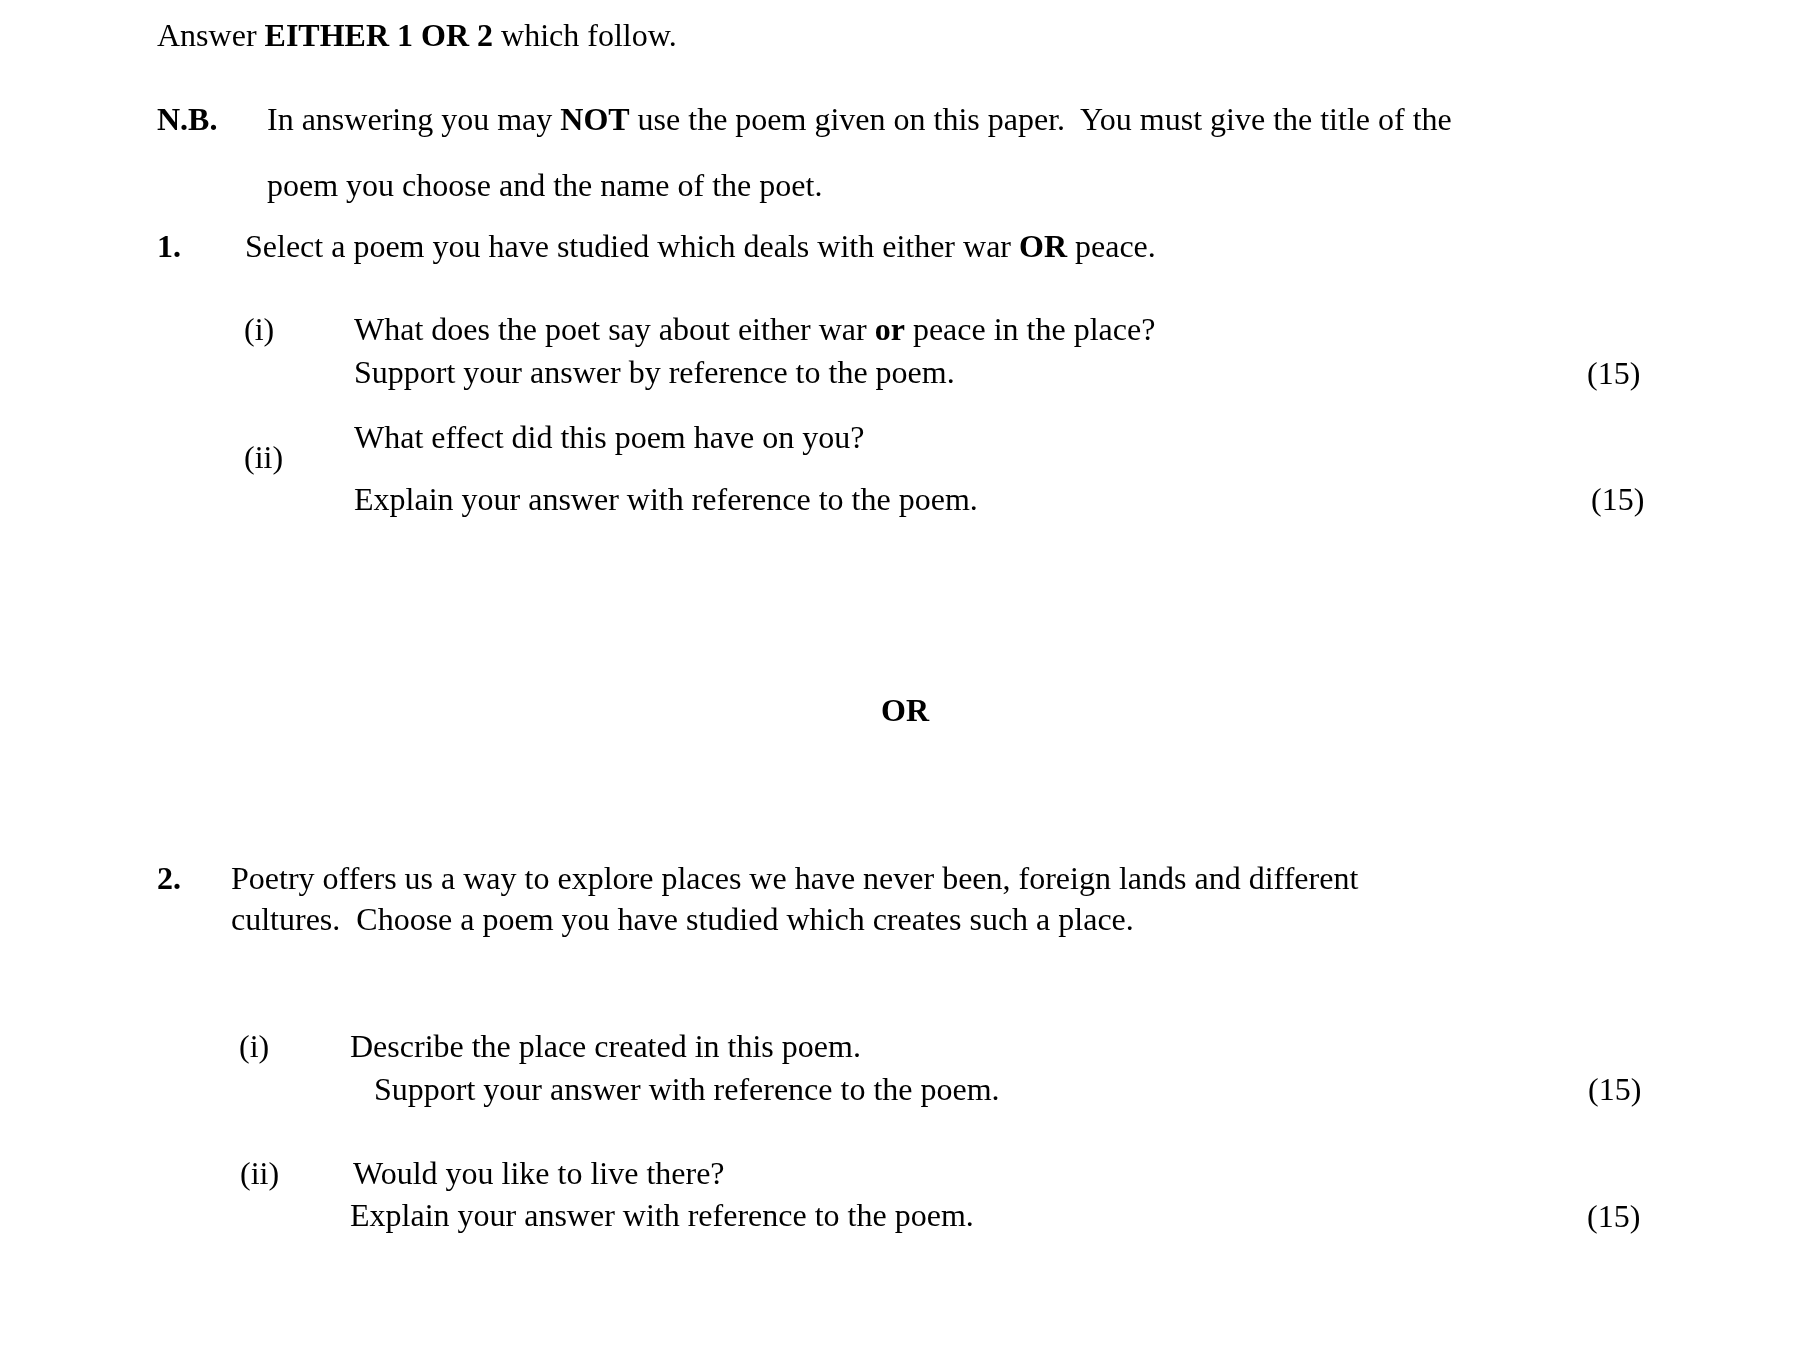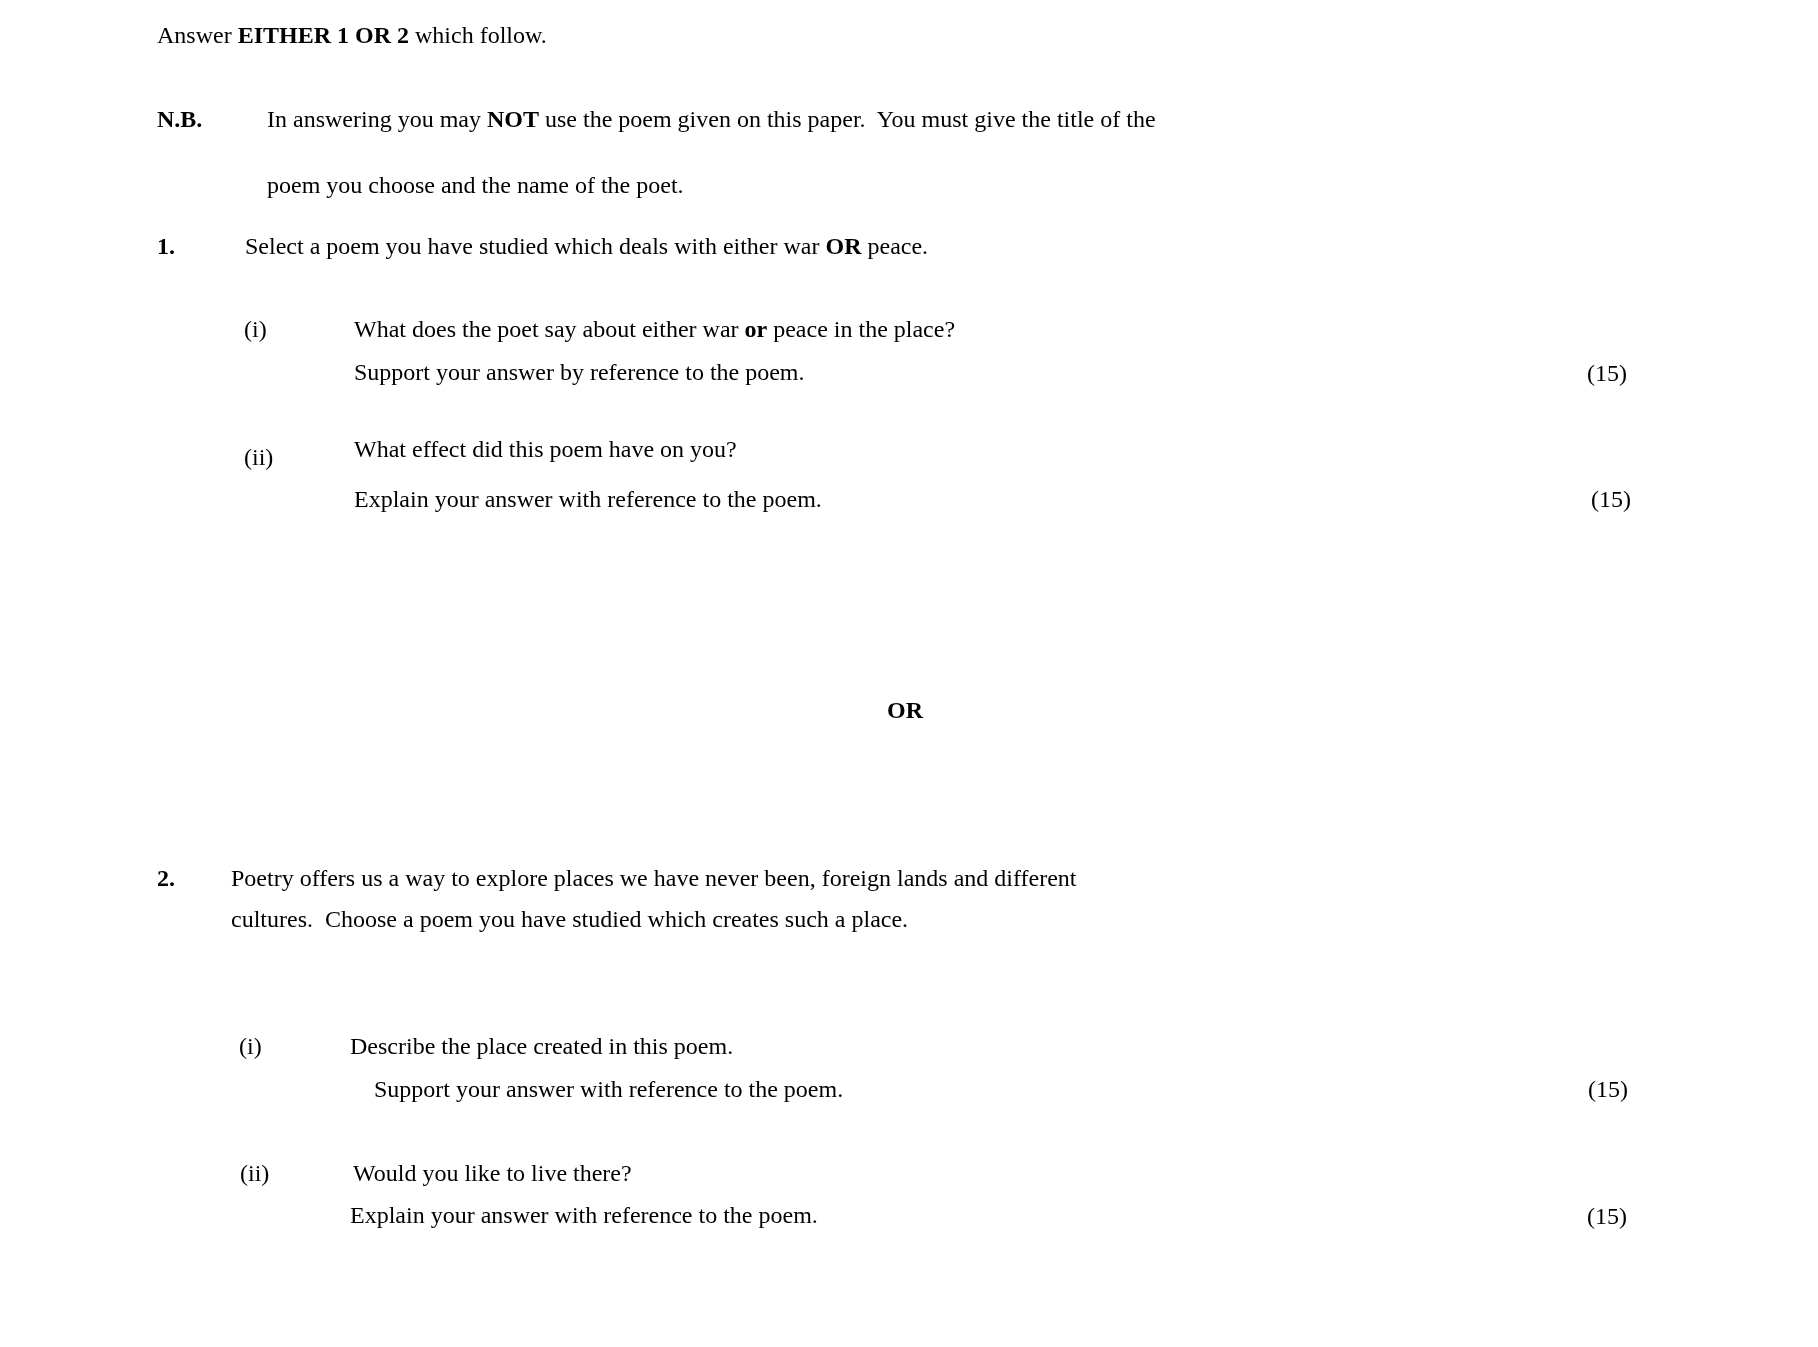--- a/index.html
+++ b/index.html
@@ -1,18 +1,18 @@
 <!DOCTYPE html>
 <html><head>
   <meta charset="utf-8">
   <style>
     html, body { margin: 0; padding: 0; background: #ffffff; }
     body { width: 1818px; height: 1347px; position: relative; overflow: hidden;
            font-family: "Liberation Serif", "DejaVu Serif", serif; color: #000000; }
-    .ln { position: absolute; font-size: 24px; line-height: 42px; white-space: pre; }
+    .ln { position: absolute; font-size: 32px; line-height: 42px; white-space: pre; }
     .b { font-weight: bold; }
     .center { transform: translateX(-50%); }
   </style>
 </head>
 <body>
 
 <div class="ln" style="left:157px; top:14px;"><span>Answer </span><span class="b">EITHER 1 OR 2</span><span> which follow.</span></div>
 
 <div class="ln b" style="left:157px; top:98px;">N.B.</div>
 <div class="ln" style="left:267px; top:98px;"><span>In answering you may </span><span class="b">NOT</span><span> use the poem given on this paper.  You must give the title of the</span></div>
@@ -20,21 +20,21 @@
 
 <div class="ln b" style="left:157px; top:225px;">1.</div>
 <div class="ln" style="left:245px; top:225px;"><span>Select a poem you have studied which deals with either war </span><span class="b">OR</span><span> peace.</span></div>
 
 <div class="ln" style="left:244px; top:308px;">(i)</div>
 <div class="ln" style="left:354px; top:308px;"><span>What does the poet say about either war </span><span class="b">or</span><span> peace in the place?</span></div>
 <div class="ln" style="left:354px; top:351px;">Support your answer by reference to the poem.</div>
 <div class="ln" style="left:1587px; top:352px;">(15)</div>
 
 <div class="ln" style="left:244px; top:436px;">(ii)</div>
-<div class="ln" style="left:354px; top:428px;">What effect did this poem have on you?</div>
+<div class="ln" style="left:354px; top:416px;">What effect did this poem have on you?</div>
 <div class="ln" style="left:354px; top:478px;">Explain your answer with reference to the poem.</div>
 <div class="ln" style="left:1591px; top:478px;">(15)</div>
 
 <div class="ln b center" style="left:905px; top:689px;">OR</div>
 
 <div class="ln b" style="left:157px; top:857px;">2.</div>
 <div class="ln" style="left:231px; top:857px;">Poetry offers us a way to explore places we have never been, foreign lands and different</div>
 <div class="ln" style="left:231px; top:898px;text-align:right;">cultures.  Choose a poem you have studied which creates such a place.</div>
 
 <div class="ln" style="left:239px; top:1025px;">(i)</div>

